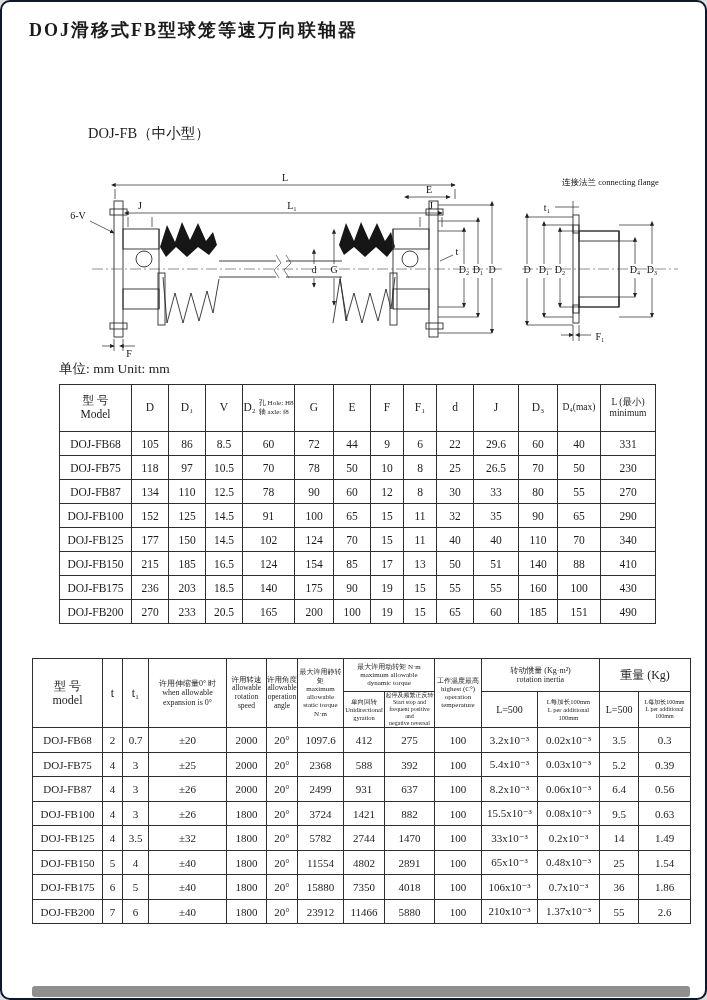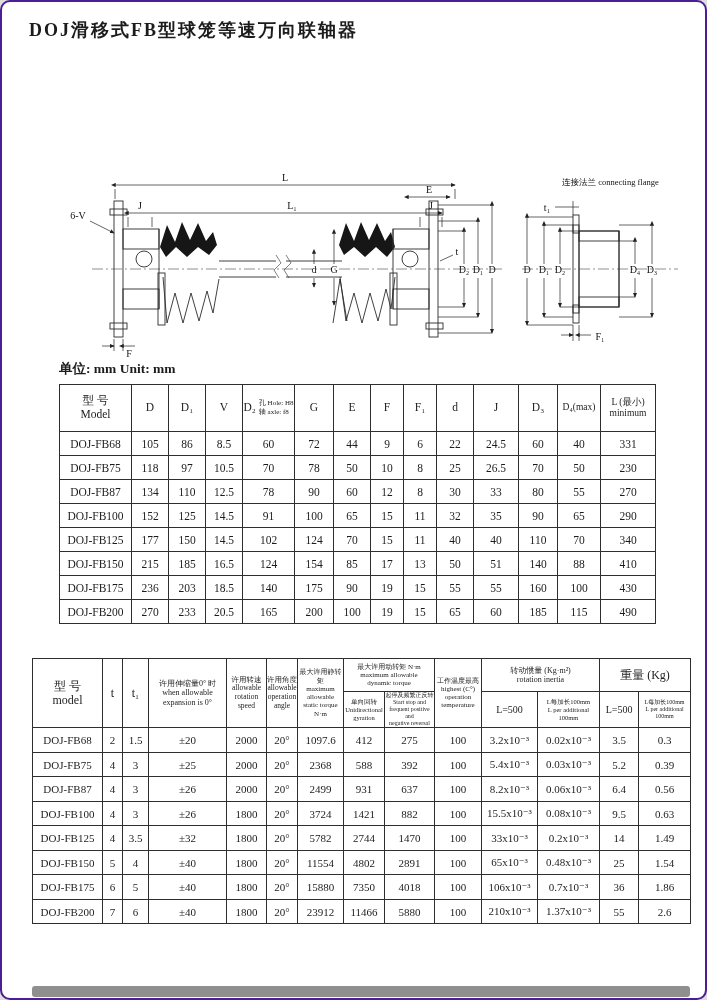--- a/index.html
+++ b/index.html
@@ -1,36 +1,36 @@
 <!DOCTYPE html>
 <html><head>
 <meta charset="utf-8">
 <style>
   * { margin:0; padding:0; box-sizing:border-box; }
   html,body { background:#ddd; }
   body { font-family:"Liberation Serif","DejaVu Serif",serif; color:#1c1c1c; }
   #page { position:relative; width:707px; height:1000px; background:#fff;
-          border:2px solid #4c1d95; border-radius:10px; overflow:hidden; margin:0 auto; }
+          border:2px solid #0f172a; border-radius:10px; overflow:hidden; margin:0 auto; }
 
   .title-block { position:absolute; left:27px; top:16px; }
   .title-cn { font-size:18px; font-weight:bold; letter-spacing:2px; white-space:pre; }
   .title-en { font-size:14.5px; margin-top:4px; letter-spacing:.4px; line-height:1.35; white-space:pre-line; }
 
   .subtitle-block { position:absolute; left:86px; top:120px; }
   .subtitle-block div { font-size:14.5px; line-height:1.6; }
 
   #drawing { position:absolute; left:28px; top:163px; width:656px; height:198px; }
   #drawing .ln { stroke:#2b2b2b; stroke-width:0.9; fill:none; }
   #drawing .thin { stroke:#2b2b2b; stroke-width:0.6; fill:none; }
   #drawing .dim { stroke:#222; stroke-width:0.7; fill:none; }
   #drawing .cl { stroke:#444; stroke-width:0.6; fill:none; stroke-dasharray:11 3 2 3; }
   #drawing text { font-family:"Liberation Serif","DejaVu Serif",serif; font-size:10px; fill:#111; text-anchor:middle; }
   #drawing .cap { font-size:8.5px; text-anchor:start; }
 
-  .unit-note { position:absolute; left:57px; top:358px; font-size:13.5px; font-weight:bold; }
+  .unit-note { position:absolute; left:57px; top:358px; font-size:13.5px; font-weight:normal; }
 
   table { border-collapse:collapse; table-layout:fixed; background:#fff; }
   th,td { border:1px solid #2e2e2e; text-align:center; vertical-align:middle; overflow:hidden; }
   th { font-weight:normal; white-space:pre-line; line-height:1.18; }
 
   #table1 { position:absolute; left:57px; top:382px; width:596px; }
   #table1 th { height:47px; font-size:11.5px; }
   #table1 td { height:24px; font-size:11.5px; }
   .d2wrap { display:flex; align-items:center; justify-content:center; gap:3px; }
   .d2sym { font-size:11.5px; }
@@ -55,20 +55,21 @@
 </head>
 <body>
 
 <div id="page">
 
   <div class="title-block">
     <div class="title-cn">DOJ滑移式FB型球笼等速万向联轴器</div>
   </div>
 
   <div class="subtitle-block">
+    <div>DOJ-FB（中小型）</div>
   </div>
 
   <svg id="drawing" viewBox="0 0 656 198" xmlns="http://www.w3.org/2000/svg">
     <defs>
       <pattern id="hat" width="5" height="5" patternUnits="userSpaceOnUse" patternTransform="rotate(45)">
         <line x1="0" y1="0" x2="0" y2="5" stroke="#555" stroke-width="1"></line>
       </pattern>
       <marker id="ae" markerWidth="7" markerHeight="6" refX="6" refY="3" orient="auto">
         <path d="M0,0 L7,3 L0,6 Z" fill="#222"></path>
       </marker>
@@ -237,21 +238,21 @@
           <td>DOJ-FB68</td>
           <td>105</td>
           <td>86</td>
           <td>8.5</td>
           <td>60</td>
           <td>72</td>
           <td>44</td>
           <td>9</td>
           <td>6</td>
           <td>22</td>
-          <td>24.5</td>
+          <td>29.6</td>
           <td>60</td>
           <td>40</td>
           <td>331</td>
         </tr>
         <tr>
           <td>DOJ-FB75</td>
           <td>118</td>
           <td>97</td>
           <td>10.5</td>
           <td>70</td>
@@ -351,21 +352,21 @@
           <td>233</td>
           <td>20.5</td>
           <td>165</td>
           <td>200</td>
           <td>100</td>
           <td>19</td>
           <td>15</td>
           <td>65</td>
           <td>60</td>
           <td>185</td>
-          <td>115</td>
+          <td>151</td>
           <td>490</td>
         </tr>
       </tbody>
   </table>
 
   <table id="table2">
     <colgroup>
       <col style="width:70px">
         <col style="width:20px">
         <col style="width:26px">
@@ -426,21 +427,21 @@
 L per additional 100mm</th>
         <th class="h10">L=500</th>
         <th class="h6">L每加长100mm
 L per additional 100mm</th>
       </tr>
     </thead>
     <tbody id="t2-body">
         <tr>
           <td>DOJ-FB68</td>
           <td>2</td>
-          <td>1.5</td>
+          <td>0.7</td>
           <td>±20</td>
           <td>2000</td>
           <td>20°</td>
           <td>1097.6</td>
           <td>412</td>
           <td>275</td>
           <td>100</td>
           <td>3.2x10⁻³</td>
           <td>0.02x10⁻³</td>
           <td>3.5</td>

